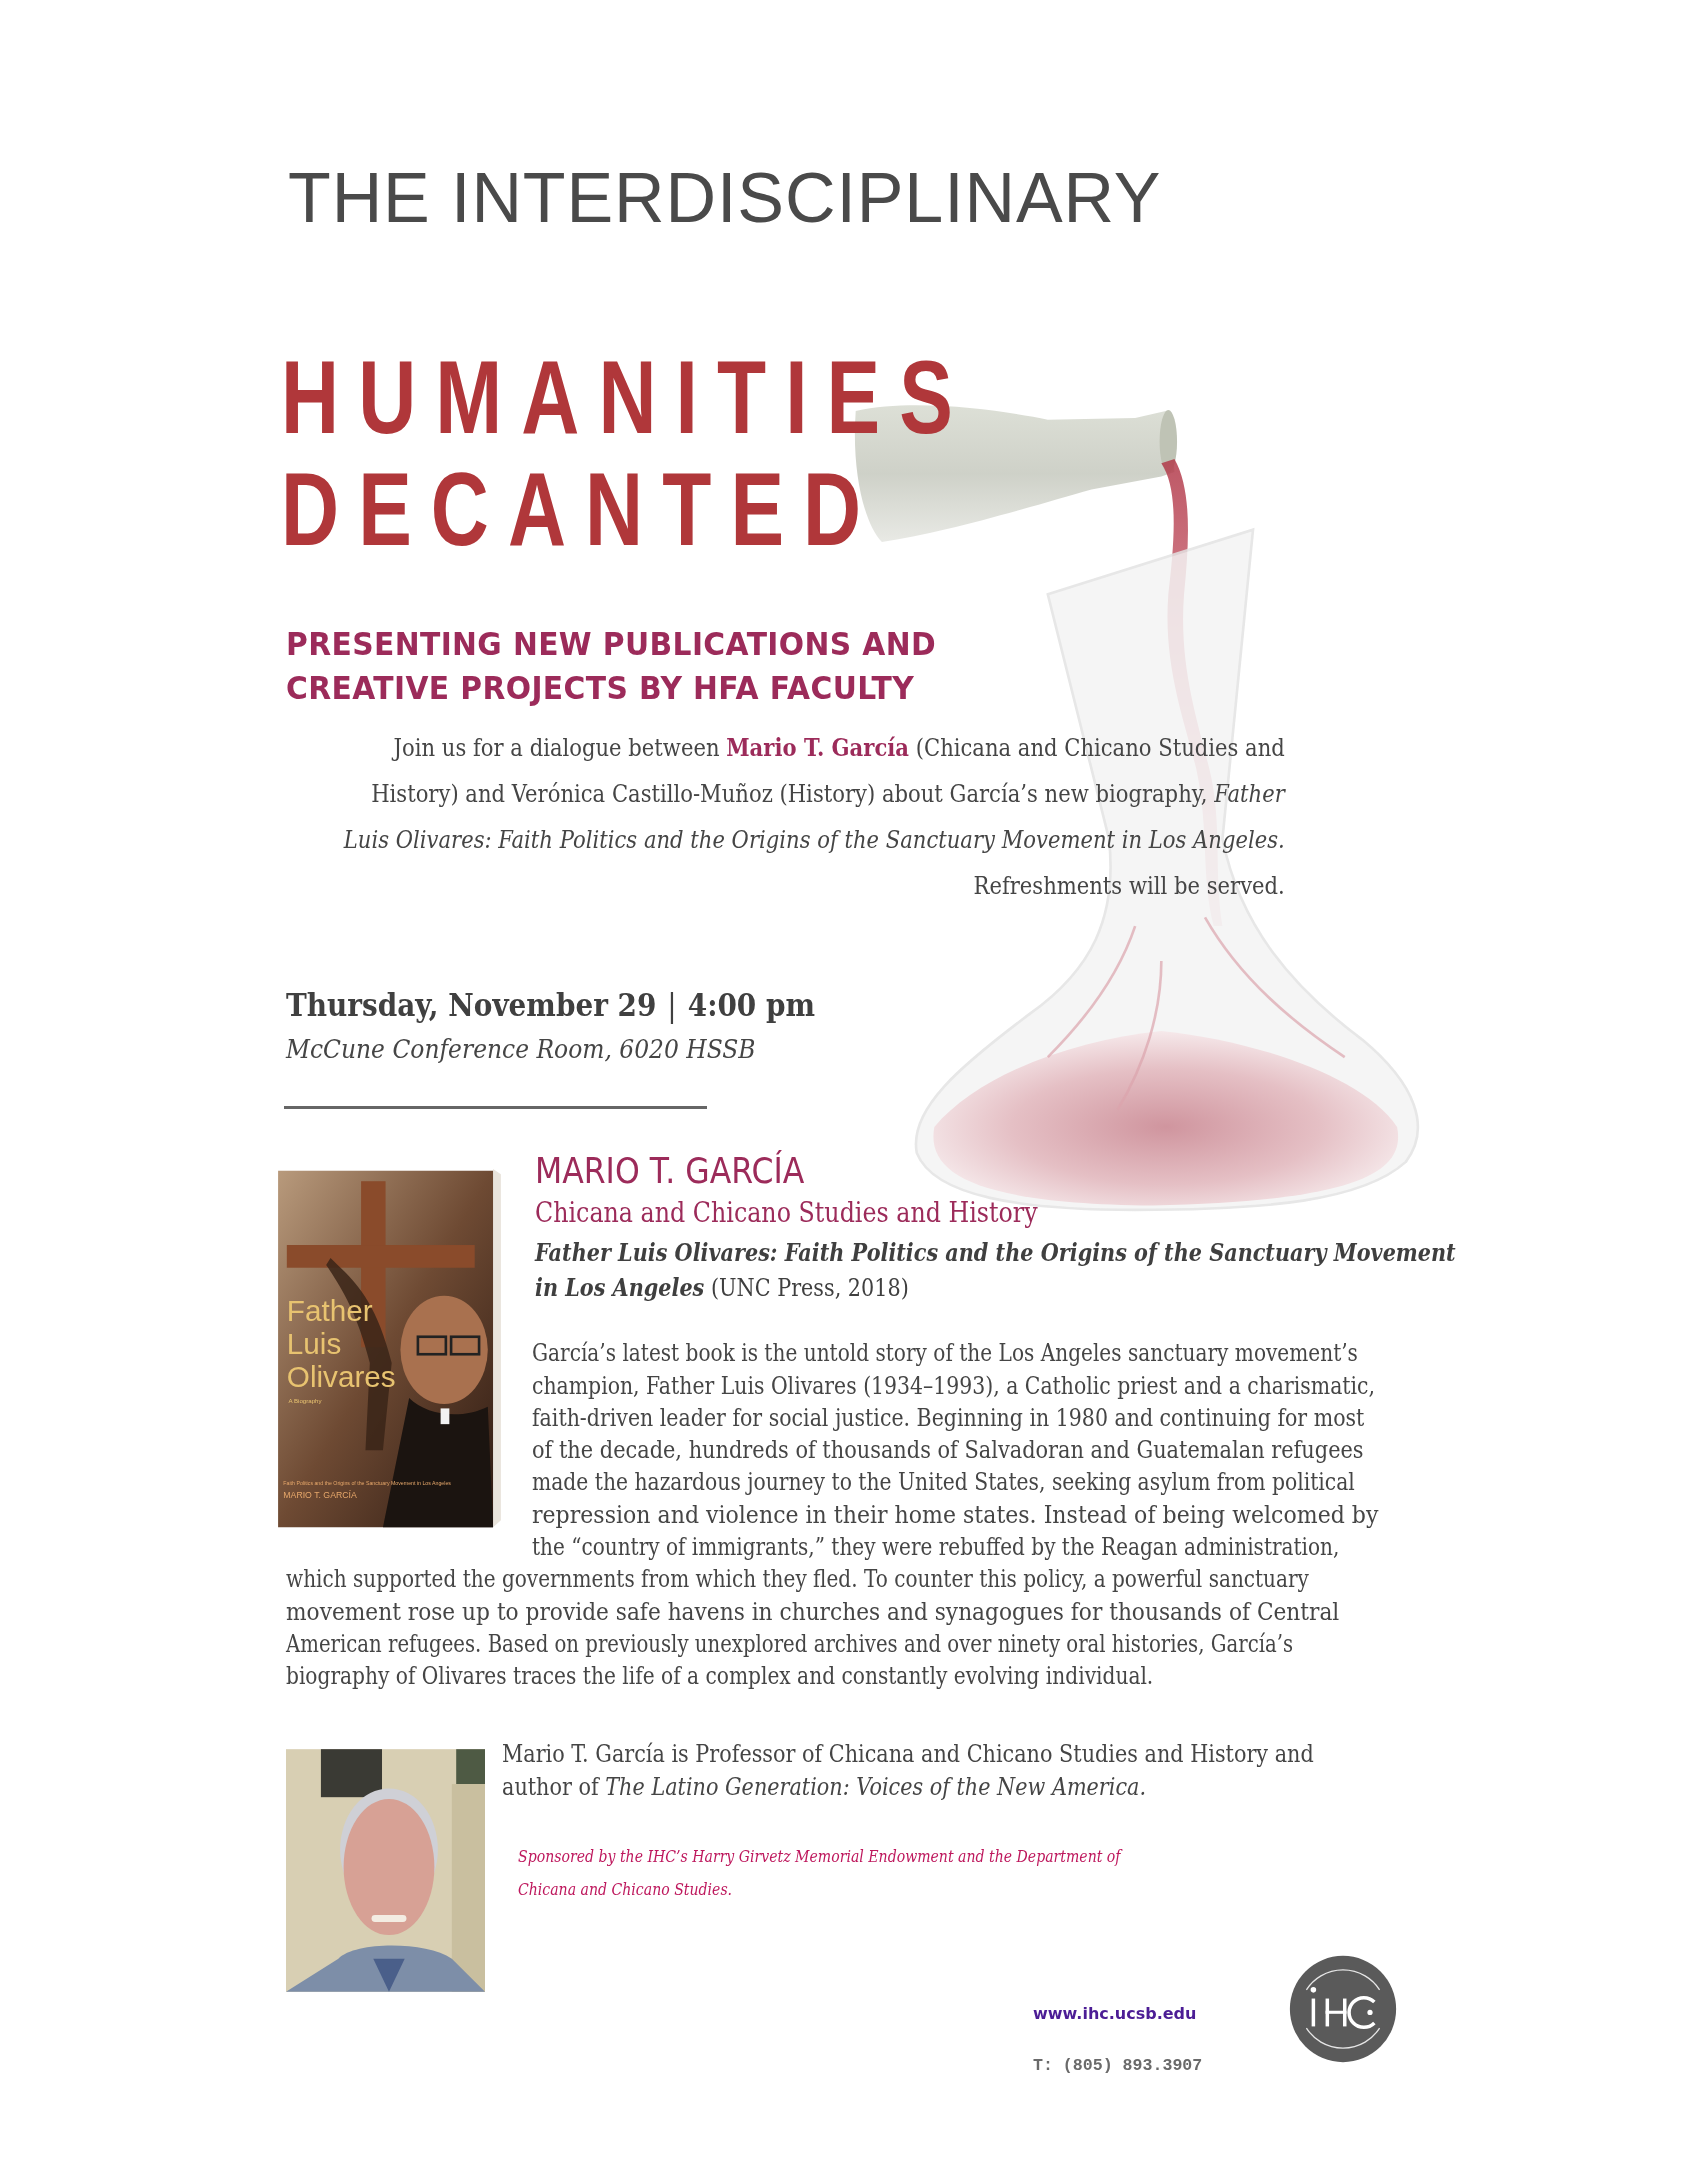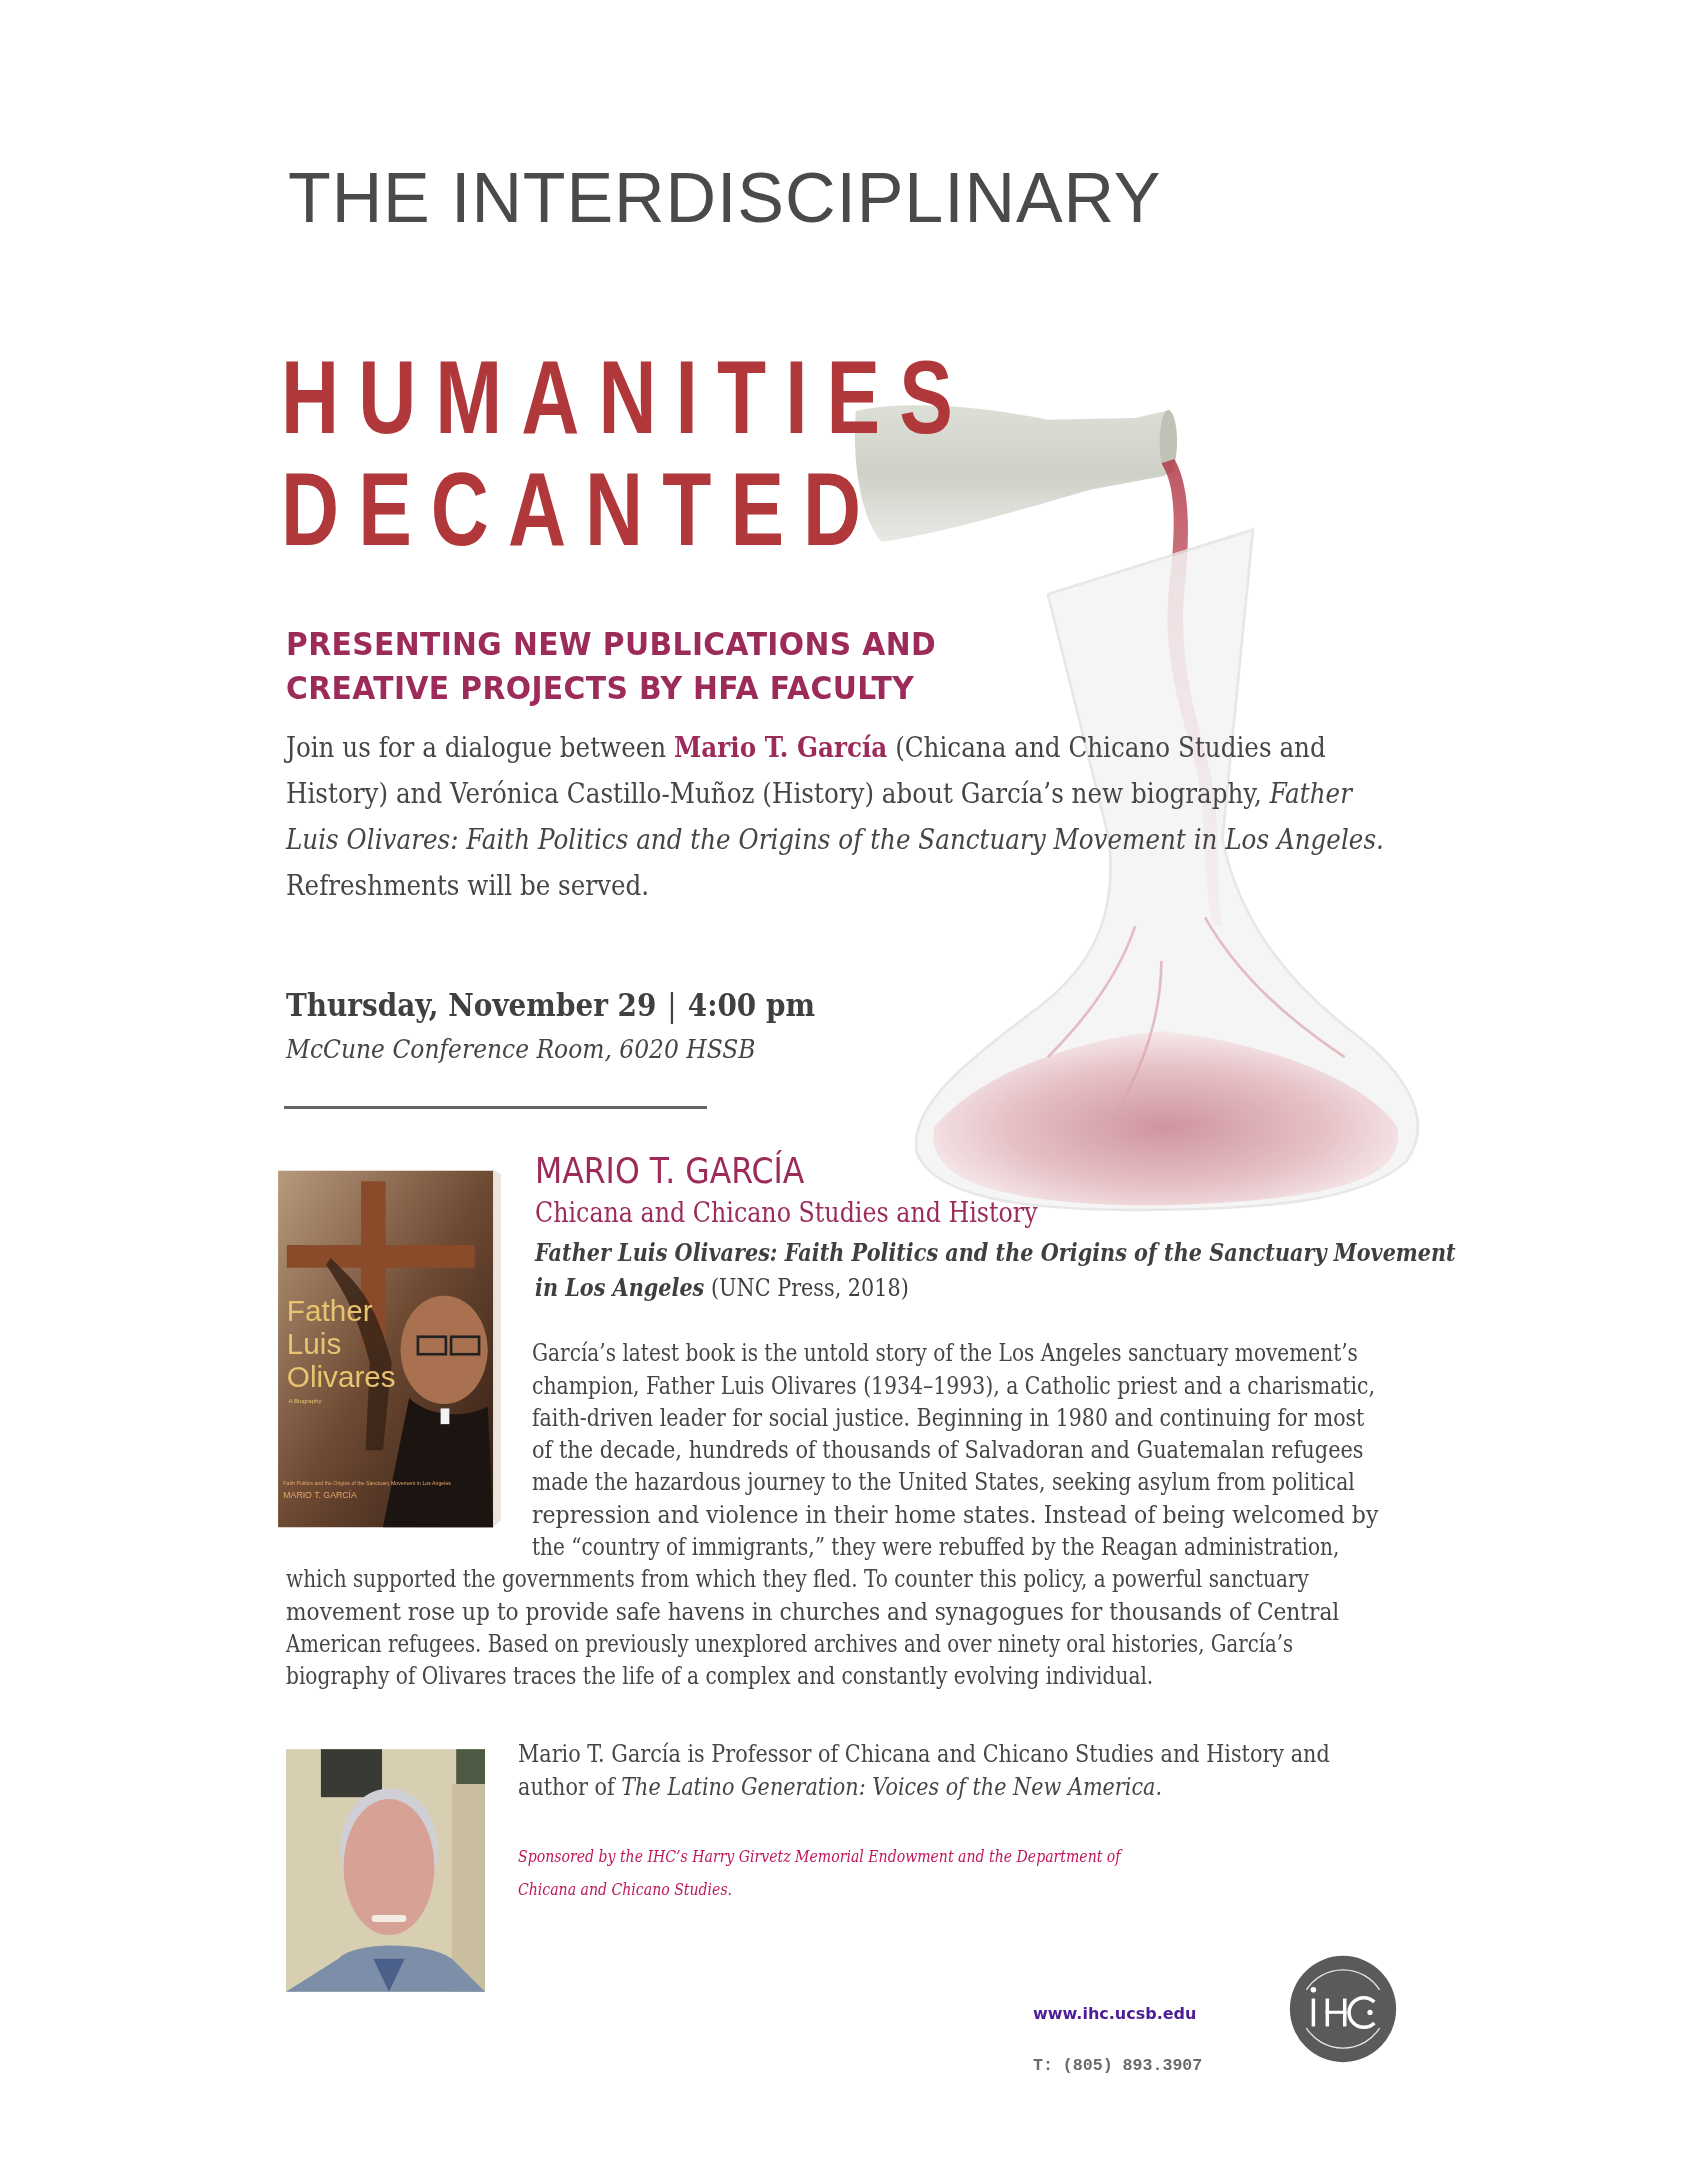--- a/index.html
+++ b/index.html
@@ -26,21 +26,21 @@
 
   
   #subheading { left:286px; top:622px; width:786px;
     font-family:"DejaVu Sans", sans-serif; font-weight:700;
     font-size:32px; line-height:44px; color:#9c2b5a; letter-spacing:0.4px;
     transform:scaleX(0.93); transform-origin:left top; }
   #subheading span { display:block; white-space:nowrap; }
 
   
   #intro { left:286px; top:725px; width:1135px;
-    font-size:28px; line-height:46px; color:#454545; }
+    font-size:24px; line-height:46px; color:#454545;text-align:right; }
   #intro .line { display:block; white-space:nowrap; transform:scaleX(0.88); transform-origin:left top; }
   .magenta-strong { color:#9c2b5a; font-weight:700; }
   .ital { font-style:italic; }
 
   
   #event-date { left:286px; top:987px; font-size:31px; font-weight:700; color:#404040;
     transform:scaleX(0.9); transform-origin:left top; white-space:nowrap; }
   #event-sep { margin:0 12.2px; font-weight:400; }
   #event-location { left:286px; top:1034px; font-size:26px; font-style:italic; color:#454545;
     transform:scaleX(0.9); transform-origin:left top; white-space:nowrap; }
@@ -60,21 +60,21 @@
   #book-title .bt { font-style:italic; font-weight:700; }
   #book-title .line { display:block; white-space:nowrap; }
 
   
   .desc-line { position:absolute; font-size:23.6px; line-height:32px; color:#454545;
     white-space:nowrap; transform-origin:left top; }
 
   
   #author-photo { left:286px; top:1749px; width:199px; height:243px; }
 
-  #bio { left:518px; top:1738px; width:917px; font-size:23.6px; line-height:33px; color:#454545; }
+  #bio { left:502px; top:1738px; width:917px; font-size:23.6px; line-height:33px; color:#454545; }
   #bio .line { display:block; white-space:nowrap; transform-origin:left top; transform:scaleX(0.88); }
   #sponsor { left:518px; top:1840px; width:917px; font-size:16px; line-height:33px; color:#be185d; font-style:italic; }
   #sponsor .line { display:block; white-space:nowrap; transform-origin:left top; transform:scaleX(0.88); }
 
   
   #footer-web { left:1033px; top:2004px; font-family:"DejaVu Sans", sans-serif; font-size:16px;
     font-weight:700; color:#4c1d95; white-space:nowrap; }
   #footer-phone { left:1033px; top:2056px; font-family:Liberation Mono, monospace; font-size:16.6px;
     font-weight:700; color:#6a6a6a; white-space:nowrap; }
   #ihc-logo { left:1289px; top:1955px; width:108px; height:108px; }

